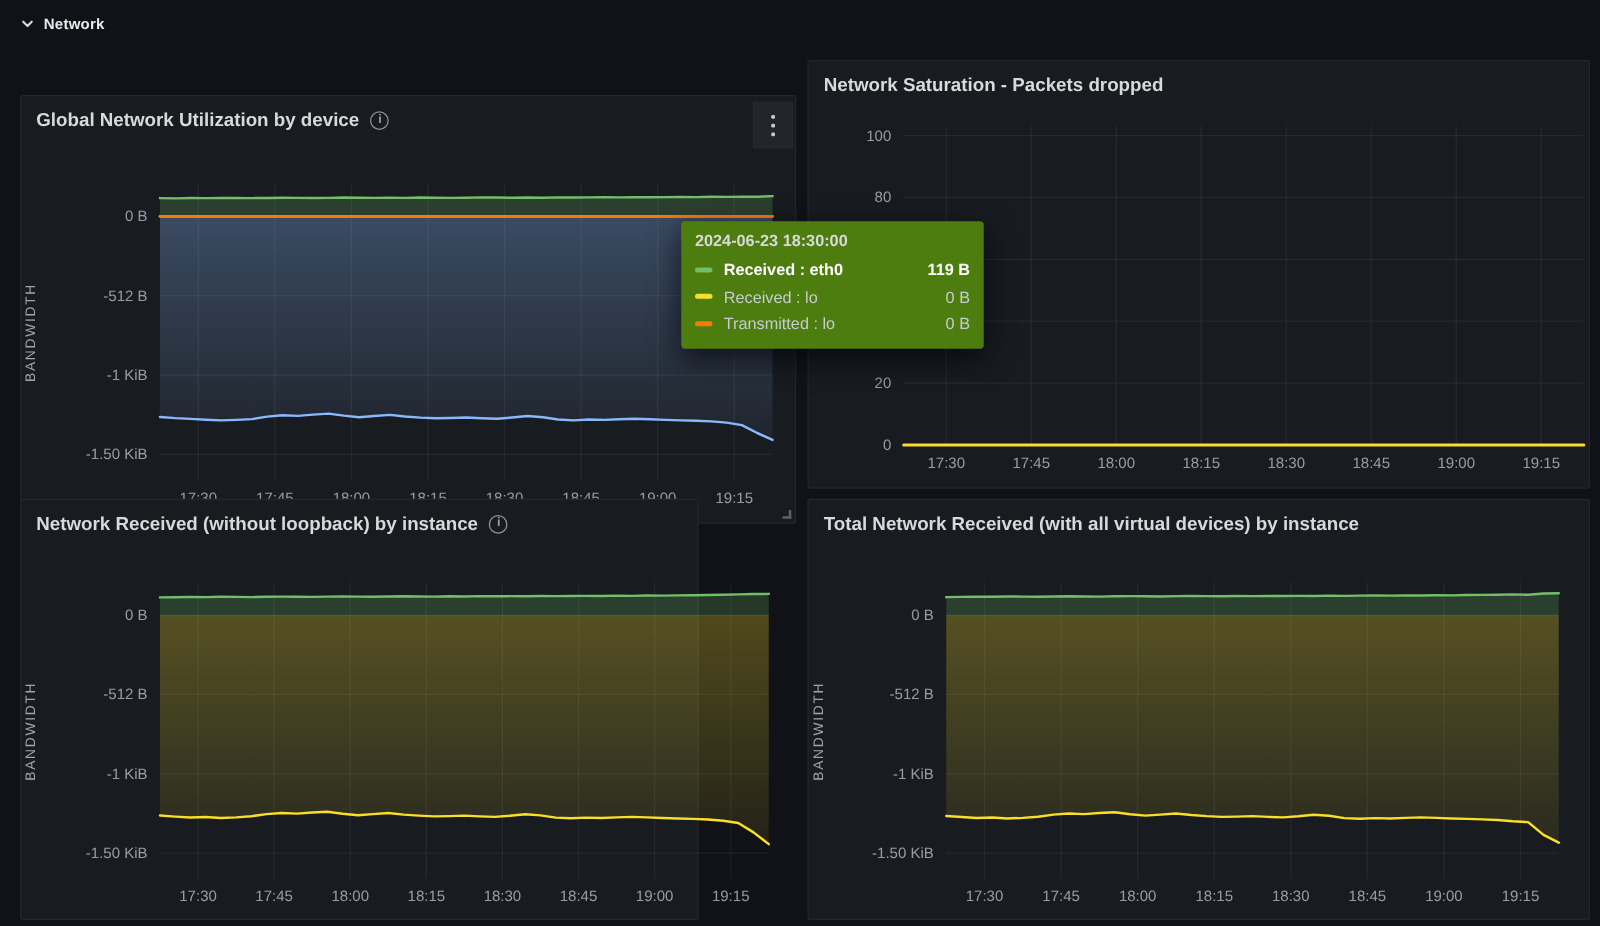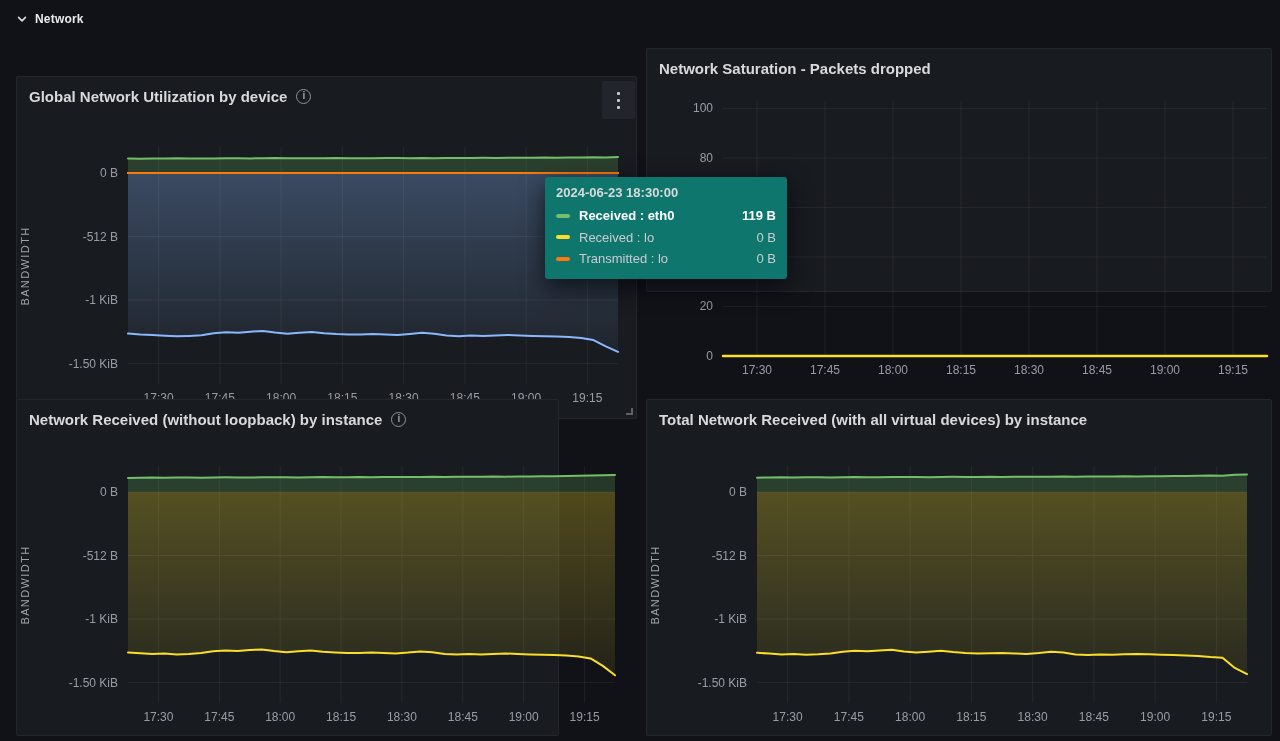--- a/index.html
+++ b/index.html
@@ -35,21 +35,21 @@
   svg.chart { position:absolute; left:0; top:0; }
   svg.chart text.tick { fill:rgba(204,204,220,0.72); font-size:12px; font-family:"Liberation Sans",sans-serif; }
 
   .resize-handle {
     position:absolute; right:3px; bottom:3px; width:7px; height:7px;
     border-right:2px solid #5c616a; border-bottom:2px solid #5c616a; cursor:nwse-resize;
   }
 
   .tooltip {
     position:absolute; left:545px; top:177px; width:242px; z-index:50;
-    background:#0f766e; border-radius:3px; padding:8px 11px 9px 11px;
+    background:#4d7c0f; border-radius:3px; padding:8px 11px 9px 11px;
     box-shadow:0 8px 24px rgba(1,4,9,0.7); font-size:13px;
   }
   .tooltip-time { color:#d8d9da; font-weight:600; margin-bottom:5px; }
   .t-row { display:flex; align-items:center; height:21.5px; color:#c9ccd0; }
   .t-row .swatch { width:14px; height:4px; border-radius:2px; flex:0 0 auto; }
   .t-row .t-label { margin-left:9px; flex:1; }
   .t-row .t-value { white-space:nowrap; }
   .t-row.bold { color:#ffffff; }
   .t-row.bold .t-label, .t-row.bold .t-value { font-weight:700; }
 </style>
@@ -108,21 +108,21 @@
       <path d="M111.0 81.5L123.3 81.7L135.5 81.4L147.8 81.5L160.0 81.3L172.3 81.4L184.5 81.5L196.8 81.4L209.0 81.2L221.3 81.3L233.5 81.4L245.8 81.3L258.0 81.0L270.3 81.2L282.5 81.3L294.8 81.2L307.0 81.3L319.3 81.0L331.5 81.2L343.8 81.3L356.0 81.2L368.3 80.9L380.5 81.0L392.8 81.2L405.0 81.0L417.3 81.2L429.5 80.9L441.8 81.0L454.0 80.9L466.3 80.8L478.5 80.9L490.8 80.7L503.0 80.8L515.3 80.7L527.5 80.5L539.8 80.7L552.0 80.4L564.3 80.5L576.5 80.3L588.8 80.4L601.0 79.9L601 96.0L111 96.0Z" fill="rgba(115,191,105,0.22)" stroke="none"></path>
       <path d="M111.0 256.6L123.3 257.5L135.5 258.1L147.8 258.8L160.0 259.3L172.3 258.9L184.5 258.3L196.8 256.3L209.0 255.2L221.3 255.7L233.5 254.7L245.8 253.9L258.0 255.5L270.3 256.8L282.5 255.8L294.8 254.9L307.0 256.2L319.3 257.1L331.5 257.6L343.8 257.4L356.0 257.0L368.3 257.6L380.5 258.0L392.8 257.0L405.0 255.8L417.3 256.8L429.5 258.6L441.8 259.3L454.0 258.6L466.3 258.9L478.5 258.4L490.8 258.0L503.0 258.4L515.3 258.9L527.5 259.3L539.8 259.6L552.0 260.1L564.3 261.1L576.5 263.1L588.8 269.4L601.0 274.9L601 96.0L111 96.0Z" fill="url(#chart-0-g0)" stroke="none"></path>
       <path d="M111.0 81.5L123.3 81.7L135.5 81.4L147.8 81.5L160.0 81.3L172.3 81.4L184.5 81.5L196.8 81.4L209.0 81.2L221.3 81.3L233.5 81.4L245.8 81.3L258.0 81.0L270.3 81.2L282.5 81.3L294.8 81.2L307.0 81.3L319.3 81.0L331.5 81.2L343.8 81.3L356.0 81.2L368.3 80.9L380.5 81.0L392.8 81.2L405.0 81.0L417.3 81.2L429.5 80.9L441.8 81.0L454.0 80.9L466.3 80.8L478.5 80.9L490.8 80.7L503.0 80.8L515.3 80.7L527.5 80.5L539.8 80.7L552.0 80.4L564.3 80.5L576.5 80.3L588.8 80.4L601.0 79.9" fill="none" stroke="#73BF69" stroke-width="2" stroke-linejoin="round" stroke-linecap="round"></path>
       <path d="M111.0 96.0L123.3 96.0L135.5 96.0L147.8 96.0L160.0 96.0L172.3 96.0L184.5 96.0L196.8 96.0L209.0 96.0L221.3 96.0L233.5 96.0L245.8 96.0L258.0 96.0L270.3 96.0L282.5 96.0L294.8 96.0L307.0 96.0L319.3 96.0L331.5 96.0L343.8 96.0L356.0 96.0L368.3 96.0L380.5 96.0L392.8 96.0L405.0 96.0L417.3 96.0L429.5 96.0L441.8 96.0L454.0 96.0L466.3 96.0L478.5 96.0L490.8 96.0L503.0 96.0L515.3 96.0L527.5 96.0L539.8 96.0L552.0 96.0L564.3 96.0L576.5 96.0L588.8 96.0L601.0 96.0" fill="none" stroke="#FADE2A" stroke-width="2" stroke-linejoin="round" stroke-linecap="round"></path>
       <path d="M111.0 256.6L123.3 257.5L135.5 258.1L147.8 258.8L160.0 259.3L172.3 258.9L184.5 258.3L196.8 256.3L209.0 255.2L221.3 255.7L233.5 254.7L245.8 253.9L258.0 255.5L270.3 256.8L282.5 255.8L294.8 254.9L307.0 256.2L319.3 257.1L331.5 257.6L343.8 257.4L356.0 257.0L368.3 257.6L380.5 258.0L392.8 257.0L405.0 255.8L417.3 256.8L429.5 258.6L441.8 259.3L454.0 258.6L466.3 258.9L478.5 258.4L490.8 258.0L503.0 258.4L515.3 258.9L527.5 259.3L539.8 259.6L552.0 260.1L564.3 261.1L576.5 263.1L588.8 269.4L601.0 274.9" fill="none" stroke="#8AB8FF" stroke-width="2" stroke-linejoin="round" stroke-linecap="round"></path>
       <path d="M111.0 96.0L123.3 96.0L135.5 96.0L147.8 96.0L160.0 96.0L172.3 96.0L184.5 96.0L196.8 96.0L209.0 96.0L221.3 96.0L233.5 96.0L245.8 96.0L258.0 96.0L270.3 96.0L282.5 96.0L294.8 96.0L307.0 96.0L319.3 96.0L331.5 96.0L343.8 96.0L356.0 96.0L368.3 96.0L380.5 96.0L392.8 96.0L405.0 96.0L417.3 96.0L429.5 96.0L441.8 96.0L454.0 96.0L466.3 96.0L478.5 96.0L490.8 96.0L503.0 96.0L515.3 96.0L527.5 96.0L539.8 96.0L552.0 96.0L564.3 96.0L576.5 96.0L588.8 96.0L601.0 96.0" fill="none" stroke="#FF780A" stroke-width="2" stroke-linejoin="round" stroke-linecap="round"></path>
     </svg>
   <div class="resize-handle"></div>
 </div>
 
-<div class="panel" style="left:646px; top:48px; width:626px; height:244px;">
+<div class="panel" style="left:646px; top:48px; width:626px; height:343px;">
   <div class="panel-header">
     <span class="panel-title">Network Saturation - Packets dropped</span>
   </div>
   <div class="y-axis-label" style="top:174px; letter-spacing:1.6px;">DROPPED PACKETS</div>
   <svg class="chart" id="chart-1" width="626" height="343">
       <defs></defs>
       <line x1="110" x2="110" y1="52" y2="307" stroke="rgba(204,204,220,0.08)" stroke-width="1"></line>
       <text x="110" y="325" text-anchor="middle" class="tick">17:30</text>
       <line x1="178" x2="178" y1="52" y2="307" stroke="rgba(204,204,220,0.08)" stroke-width="1"></line>
       <text x="178" y="325" text-anchor="middle" class="tick">17:45</text>

